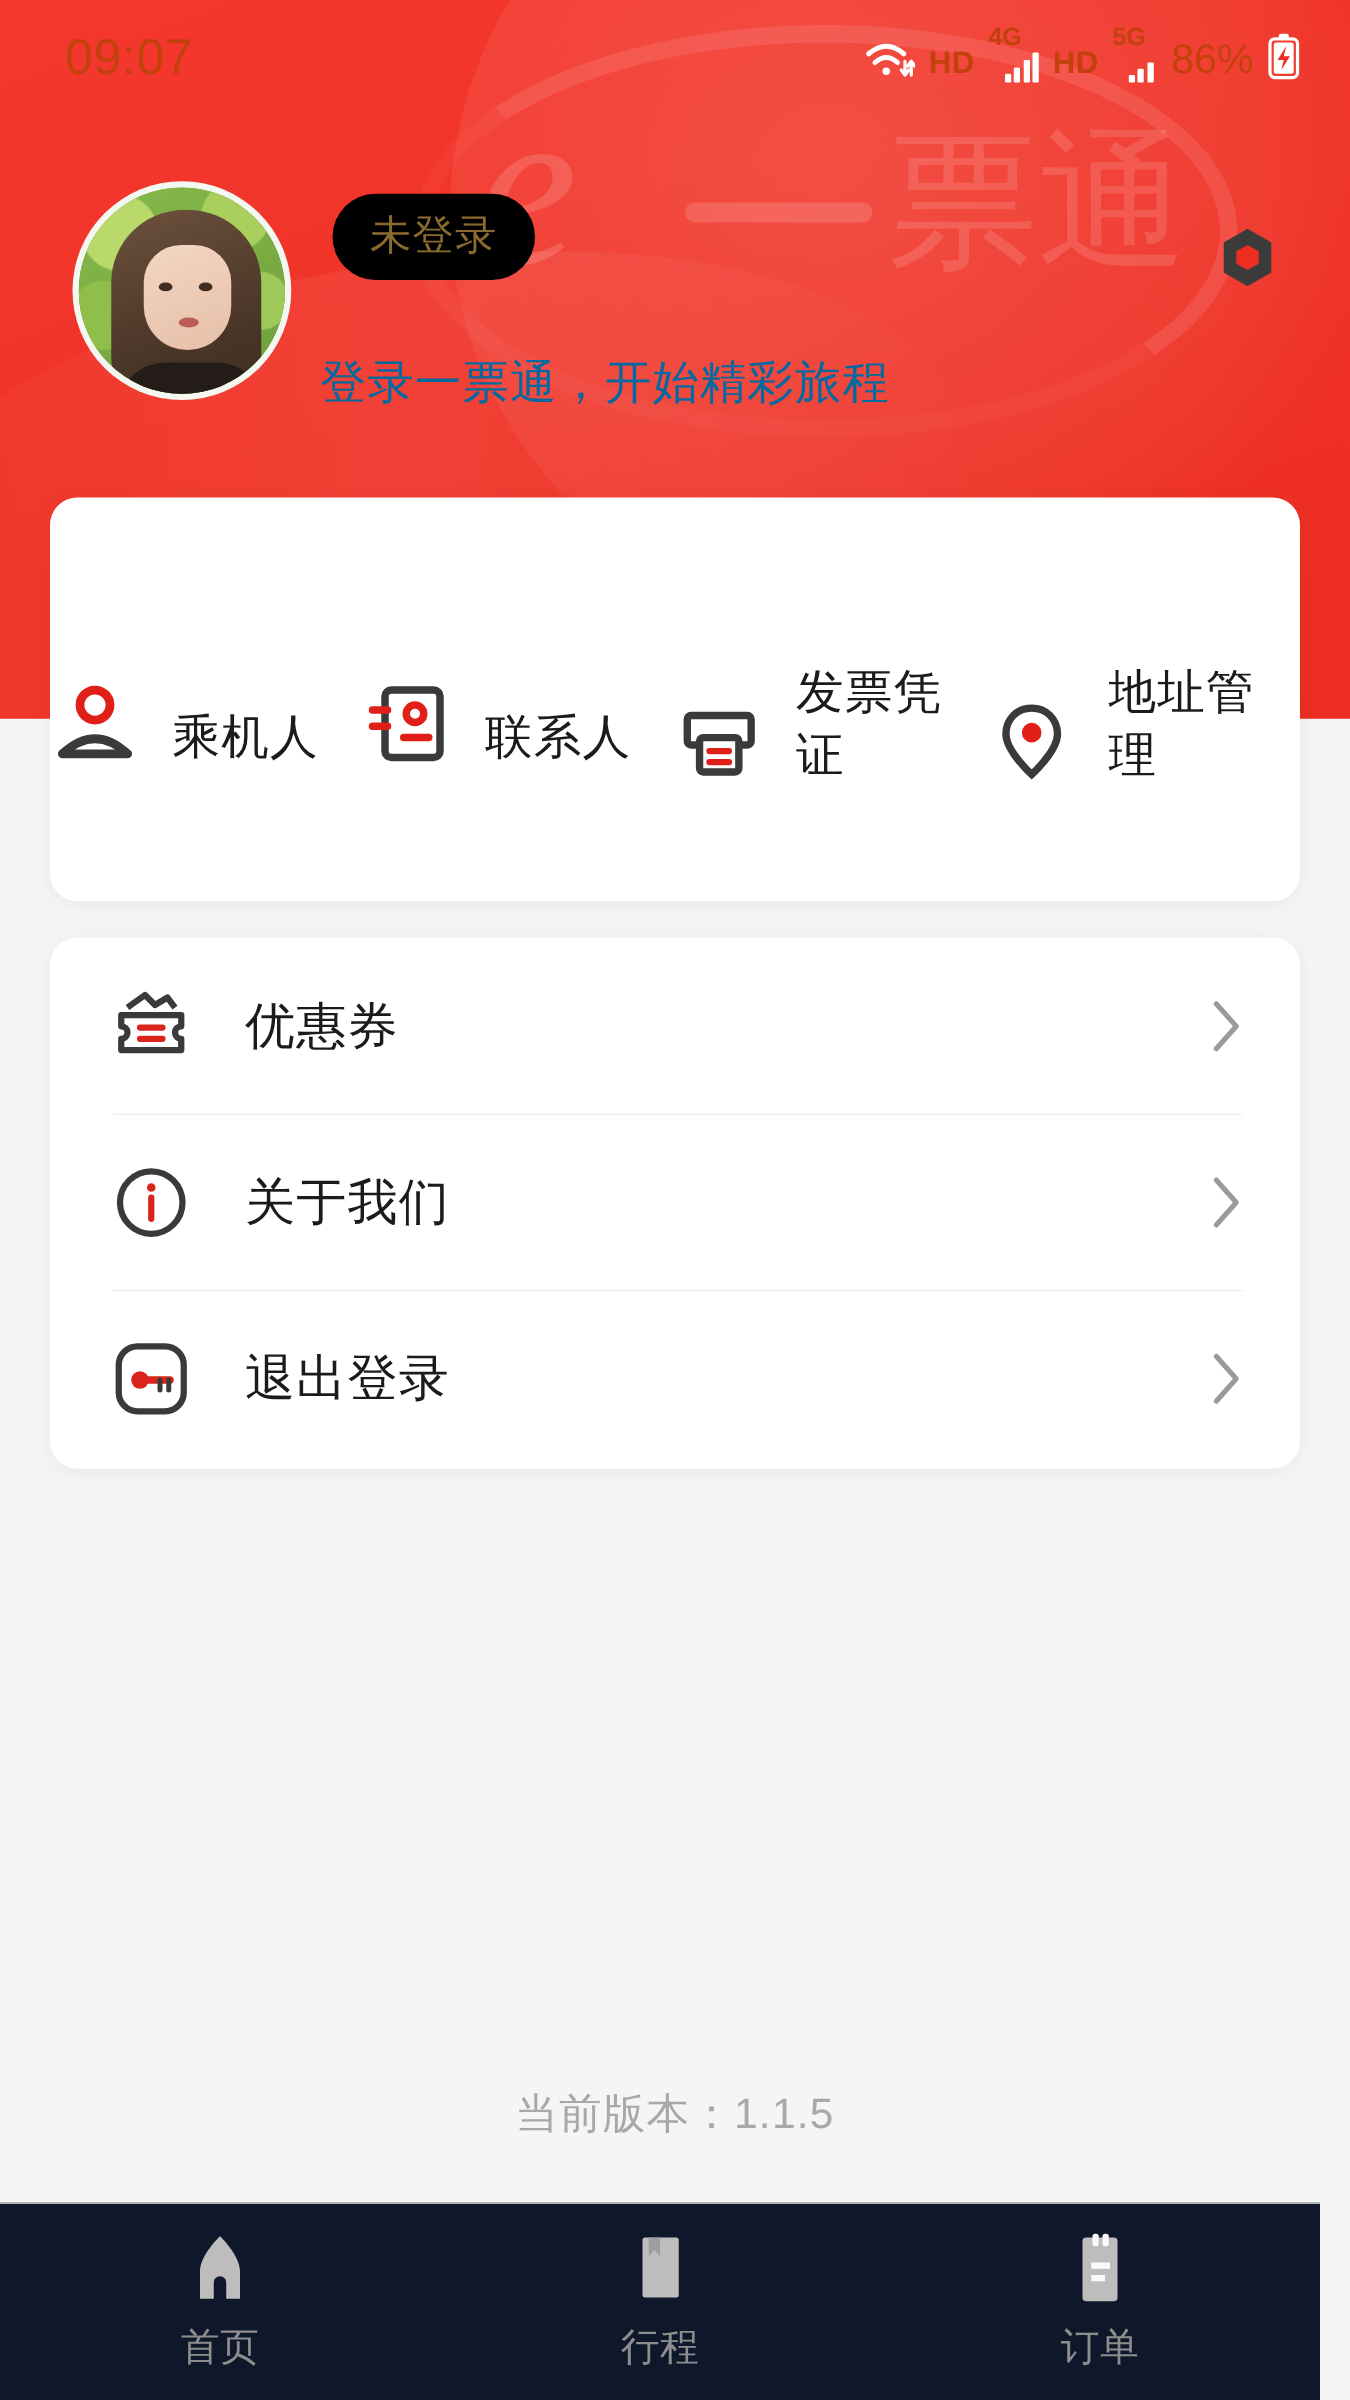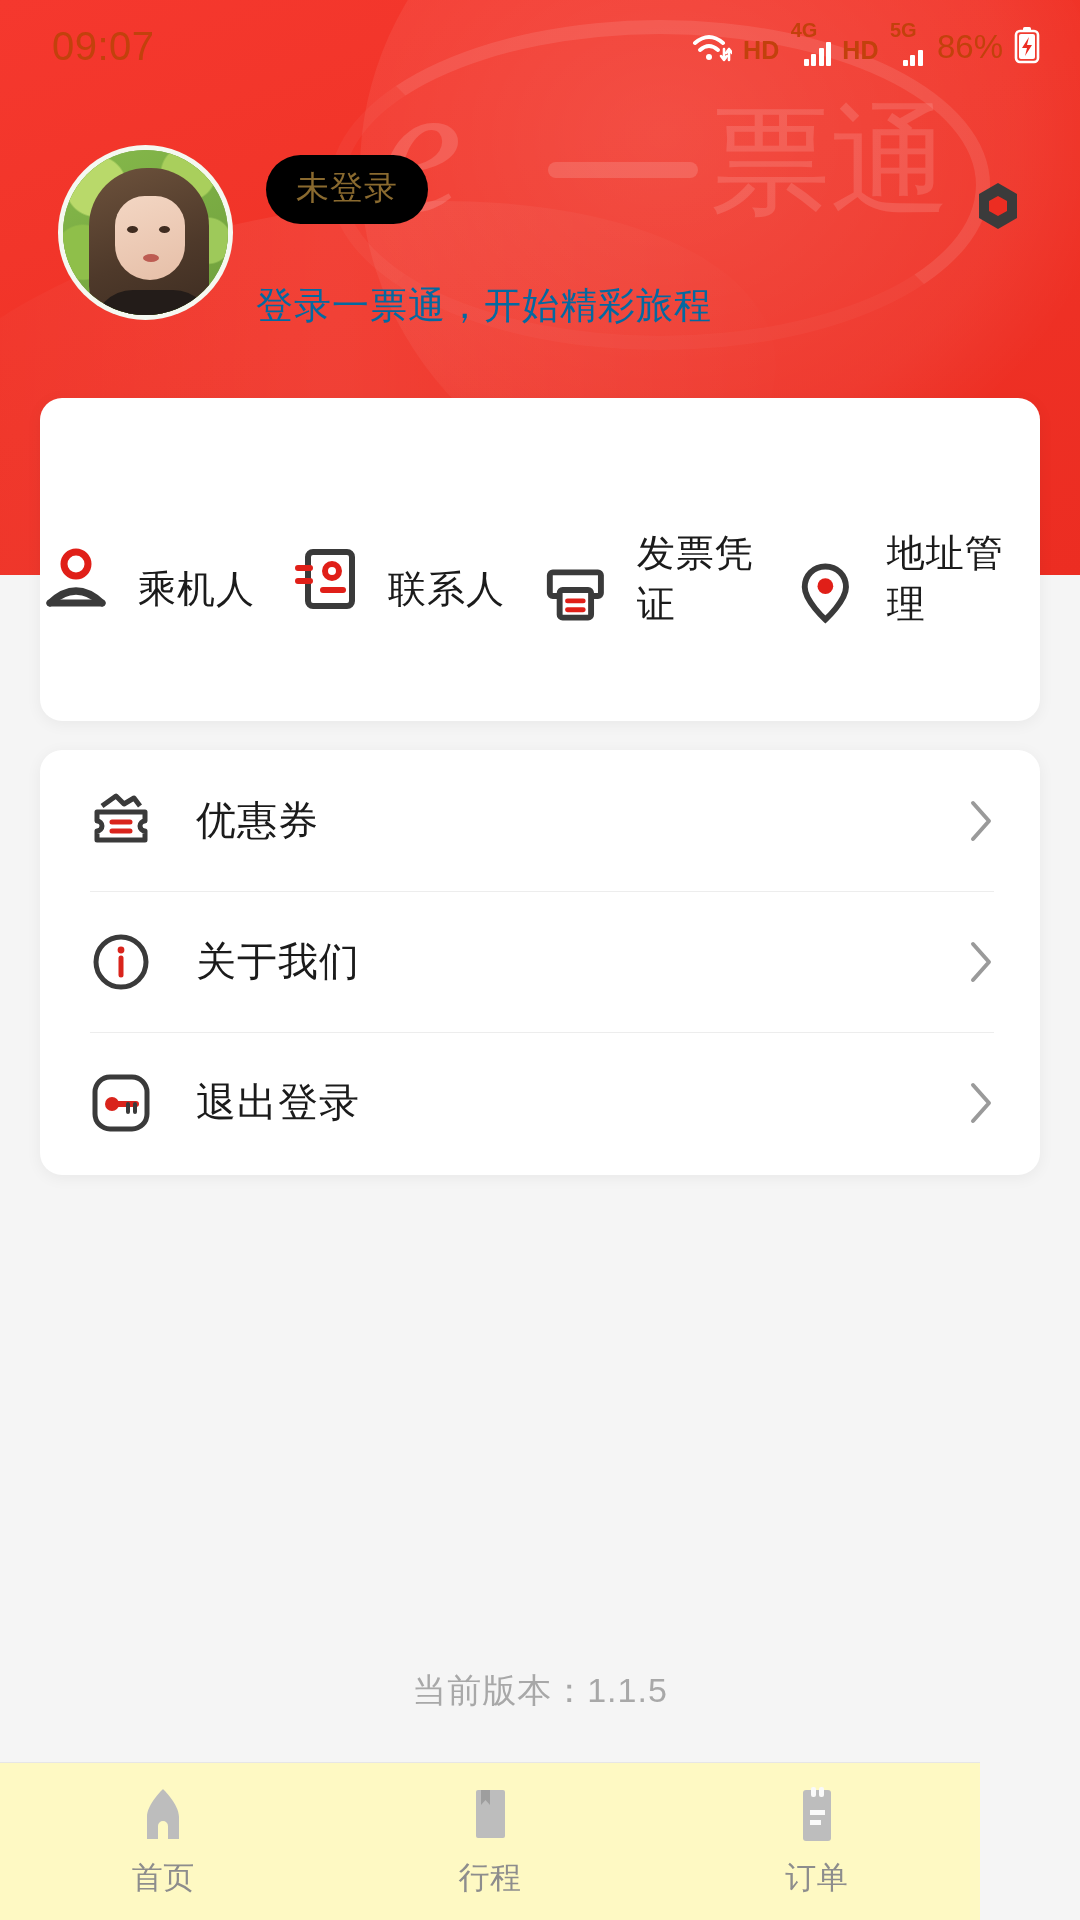--- a/index.html
+++ b/index.html
@@ -131,22 +131,22 @@
   .chev { margin-left:auto; width:26px; height:44px; }
 
   
   .version {
     position:absolute; left:0; top:1668px; width:1080px; text-align:center;
     font-size:34px; color:#a8a8a8; letter-spacing:1px;
   }
 
   
   .tabbar {
-    position:absolute; left:0; bottom:0; width:980px; height:158px;
-    background:#fef9c3; border-top:1px solid #e6e6e6;
+    position:absolute; left:0; bottom:0; width:1056px; height:158px;
+    background:#0f172a; border-top:1px solid #e6e6e6;
     display:flex; align-items:flex-start; padding-top:22px;
   }
   .tab { flex:1; display:flex; flex-direction:column; align-items:center; gap:14px; cursor:pointer; }
   .tab-ico { width:58px; height:58px; display:block; }
   .tab-label { font-size:31px; color:#8d8d8d; letter-spacing:.5px; }
   .tab.active .tab-label { color:#e02020; }
 </style>
 </head>
 <body>
 

